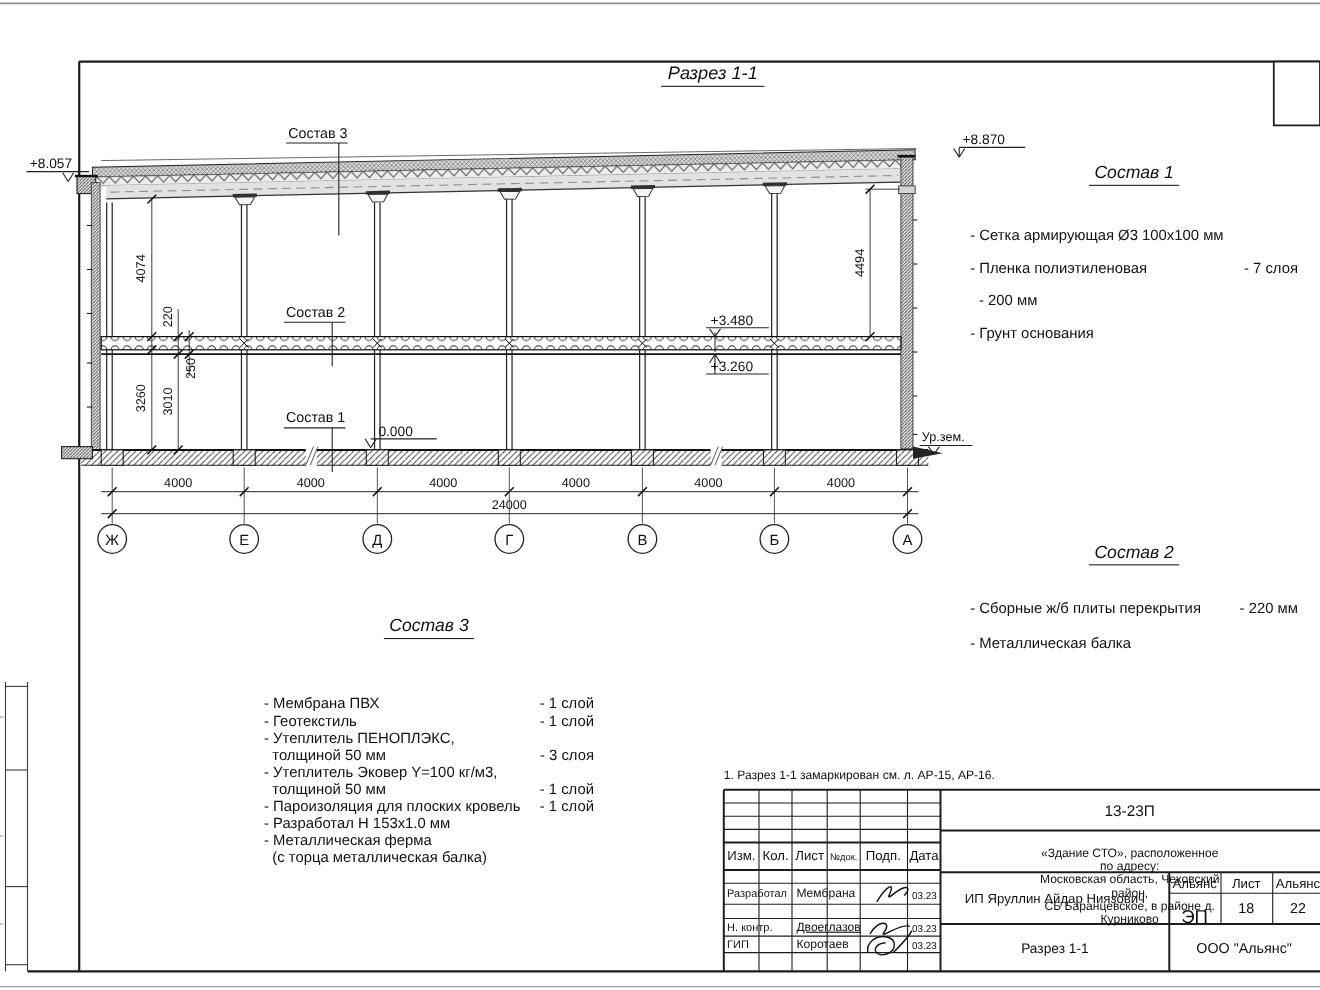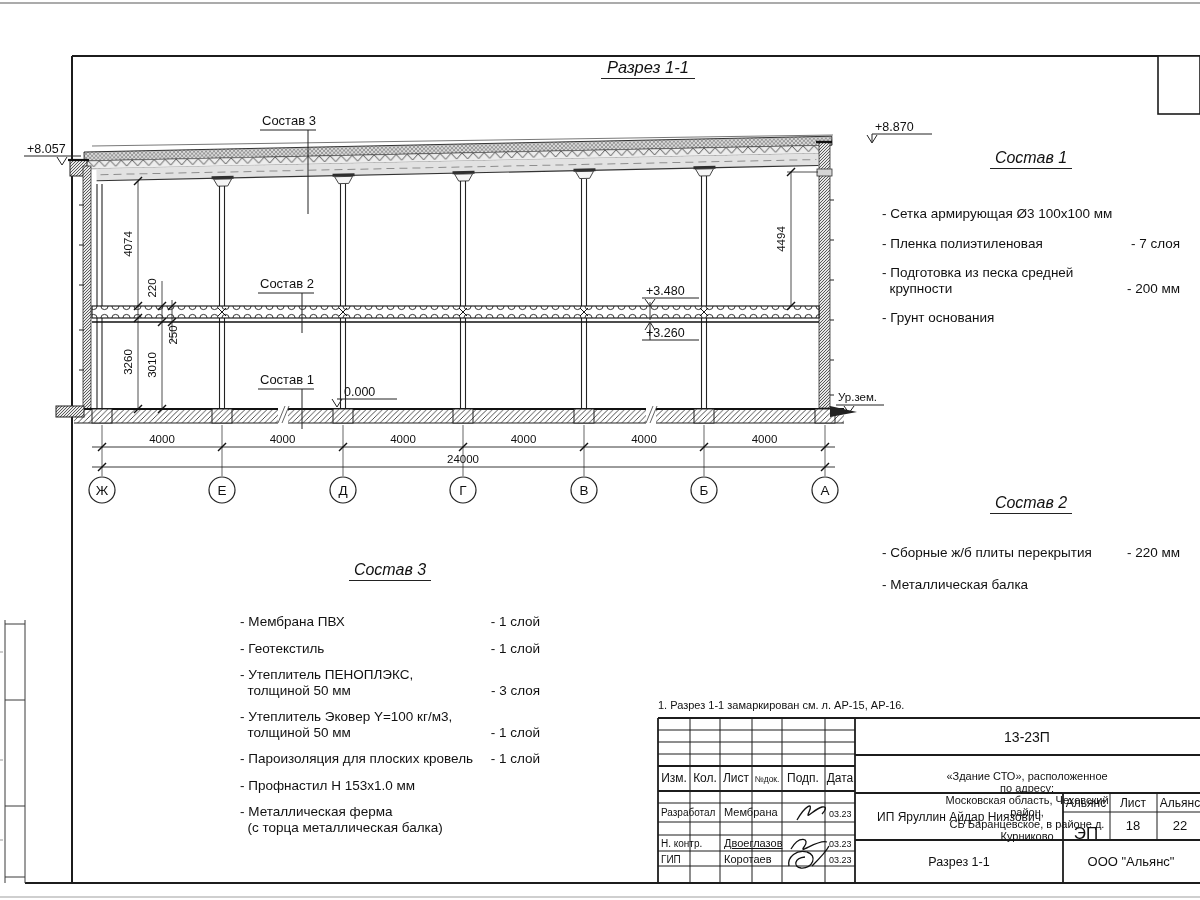--- a/index.html
+++ b/index.html
@@ -335,22 +335,20 @@
   <div class="comp-items" style="margin-top:34px;gap:14px;">
     <div class="comp-row">
       <span class="comp-name">- Сетка армирующая Ø3 100х100 мм</span>
       <span class="comp-val"></span>
     </div>
     <div class="comp-row">
       <span class="comp-name">- Пленка полиэтиленовая</span>
       <span class="comp-val">-  7 слоя</span>
     </div>
     <div class="comp-row">
-      <span class="comp-name">- Подготовка из песка средней
-&nbsp;&nbsp;крупности</span>
       <span class="comp-val">- 200 мм</span>
     </div>
     <div class="comp-row">
       <span class="comp-name">- Грунт основания</span>
       <span class="comp-val"></span>
     </div>
   </div>
 </div>
 
 <div class="comp" style="left:882px;top:495px;width:298px;">
@@ -362,21 +360,21 @@
     </div>
     <div class="comp-row">
       <span class="comp-name">- Металлическая  балка</span>
       <span class="comp-val"></span>
     </div>
   </div>
 </div>
 
 <div class="comp" style="left:240px;top:562px;width:300px;">
   <div class="comp-title"><span>Состав 3</span></div>
-  <div class="comp-items" style="margin-top:30px;gap:11px;">
+  <div class="comp-items" style="margin-top:48px;">
     <div class="comp-row">
       <span class="comp-name">- Мембрана ПВХ</span>
       <span class="comp-val">- 1 слой</span>
     </div>
     <div class="comp-row">
       <span class="comp-name">- Геотекстиль</span>
       <span class="comp-val">- 1 слой</span>
     </div>
     <div class="comp-row">
       <span class="comp-name">- Утеплитель ПЕНОПЛЭКС,
@@ -386,21 +384,21 @@
     <div class="comp-row">
       <span class="comp-name">- Утеплитель Эковер Y=100 кг/м3,
 &nbsp;&nbsp;толщиной 50 мм</span>
       <span class="comp-val">- 1 слой</span>
     </div>
     <div class="comp-row">
       <span class="comp-name">- Пароизоляция для плоских кровель</span>
       <span class="comp-val">- 1 слой</span>
     </div>
     <div class="comp-row">
-      <span class="comp-name">- Профнастил Н 153х1.0 мм</span>
+      <span class="comp-name">- Разработал Н 153х1.0 мм</span>
       <span class="comp-val"></span>
     </div>
     <div class="comp-row">
       <span class="comp-name">- Металлическая ферма
 &nbsp;&nbsp;(с торца металлическая балка)</span>
       <span class="comp-val"></span>
     </div>
   </div>
 </div>
 

